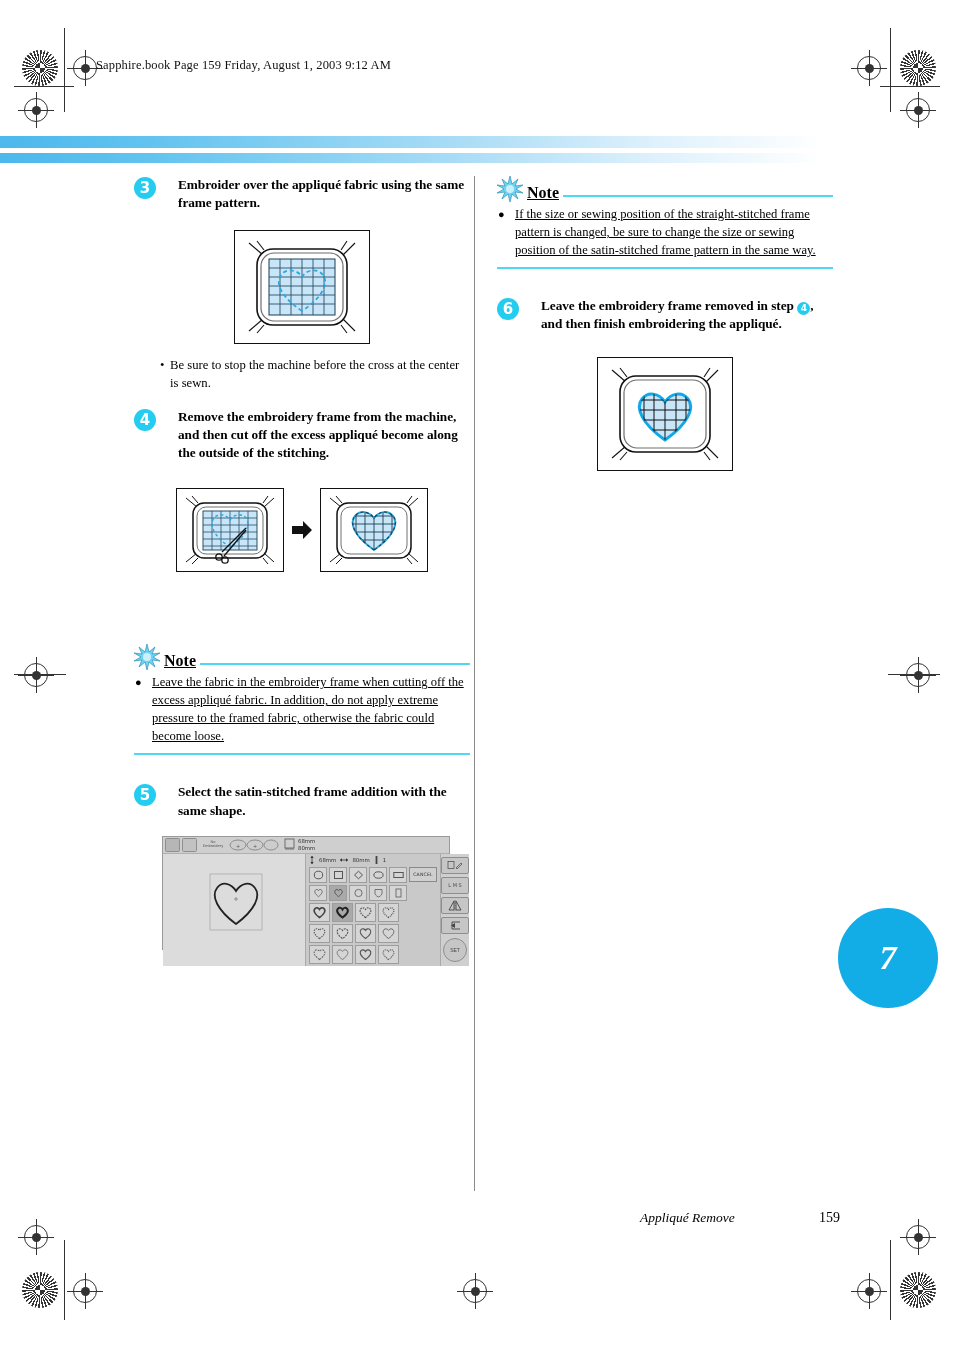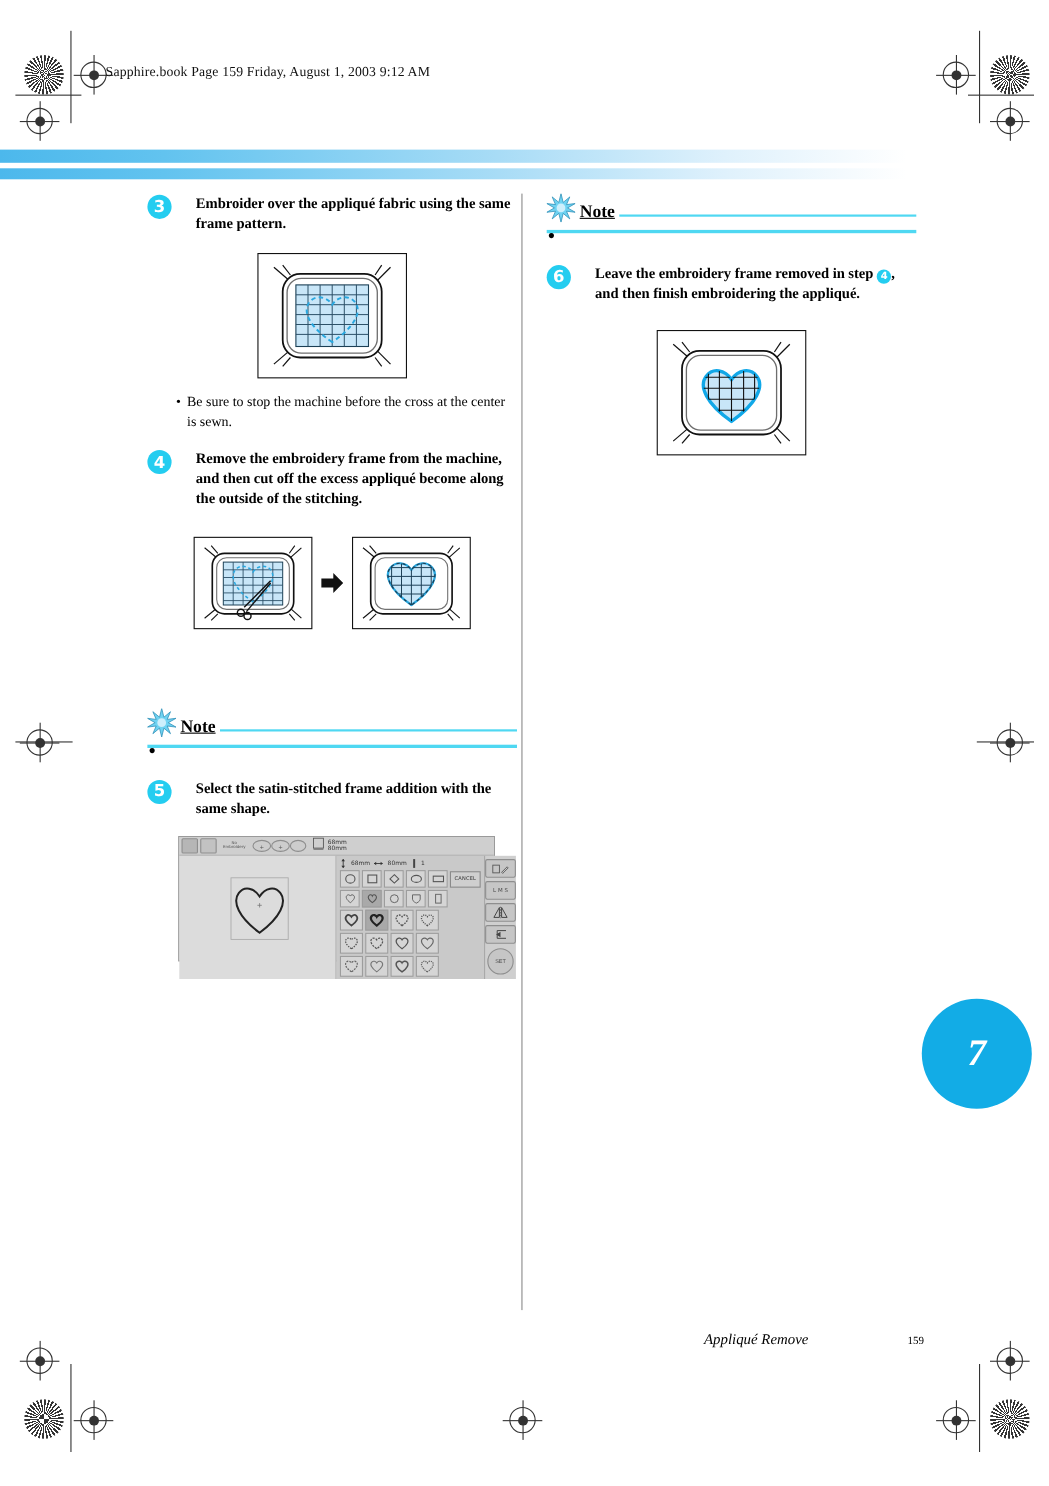--- a/index.html
+++ b/index.html
@@ -98,21 +98,21 @@
   
   .chaptab{position:absolute;left:838px;top:908px;width:100px;height:100px;border-radius:50%;
            background:#12ace6;color:#fff;display:flex;align-items:center;justify-content:center;
            font-family:"Liberation Serif",serif;font-style:italic;font-size:34px;font-weight:bold;}
 
   
   .footer{position:absolute;left:640px;top:1210px;width:200px;display:flex;
           justify-content:space-between;align-items:baseline;
           font-family:"Liberation Serif",serif;}
   .foot-title{font-style:italic;font-size:13.5px;}
-  .foot-page{font-size:10px;}
+  .foot-page{font-size:14px;}
 </style>
 </head>
 <body>
 
 <div class="regmark" style="left:22px;top:50px;"></div>
 <div class="regmark" style="left:900px;top:50px;"></div>
 <div class="regmark" style="left:22px;top:1272px;"></div>
 <div class="regmark" style="left:900px;top:1272px;"></div>
 
 <div class="regcirc" style="left:73px;top:56px;">
@@ -299,20 +299,21 @@
         <svg width="26" height="26" viewBox="0 0 26 26">
           <path d="M13 0 L15 8 L21 3 L18 10 L26 9 L19 13 L26 17 L18 16 L21 23 L15 18 L13 26 L11 18 L5 23 L8 16 L0 17 L7 13 L0 9 L8 10 L5 3 L11 8 Z" fill="#6fd3f2" stroke="#2d8fb8" stroke-width=".7"></path>
           <circle cx="13" cy="13" r="4" fill="#cdeffc"></circle>
         </svg>
       </span>
       <span class="notelabel">Note</span>
       <span class="noterule"></span>
     </div>
     <div class="notebody">
       <span class="nbull">●</span>
+      <span>Leave the fabric in the embroidery frame when cutting off the excess appliqué fabric. In addition, do not apply extreme pressure to the framed fabric, otherwise the fabric could become loose.</span>
     </div>
     <div class="notefoot"></div>
   </div>
 
   <div class="step" style="margin-top:28px;">
     <div class="stepnum">5</div>
     <div class="steptext">Select the satin-stitched frame addition with the same shape.</div>
   </div>
 
   <div class="figrow" style="margin-top:16px;justify-content:flex-start;margin-left:28px;">
@@ -536,20 +537,21 @@
         <svg width="26" height="26" viewBox="0 0 26 26">
           <path d="M13 0 L15 8 L21 3 L18 10 L26 9 L19 13 L26 17 L18 16 L21 23 L15 18 L13 26 L11 18 L5 23 L8 16 L0 17 L7 13 L0 9 L8 10 L5 3 L11 8 Z" fill="#6fd3f2" stroke="#2d8fb8" stroke-width=".7"></path>
           <circle cx="13" cy="13" r="4" fill="#cdeffc"></circle>
         </svg>
       </span>
       <span class="notelabel">Note</span>
       <span class="noterule"></span>
     </div>
     <div class="notebody">
       <span class="nbull">●</span>
+      <span>If the size or sewing position of the straight-stitched frame pattern is changed, be sure to change the size or sewing position of the satin-stitched frame pattern in the same way.</span>
     </div>
     <div class="notefoot"></div>
   </div>
 
   <div class="step" style="margin-top:28px;">
     <div class="stepnum">6</div>
     <div class="steptext">
       <span>Leave the embroidery frame removed in step</span>
       <span class="inlinebadge">4</span><span>, and then finish embroidering the appliqué.</span>
     </div>

